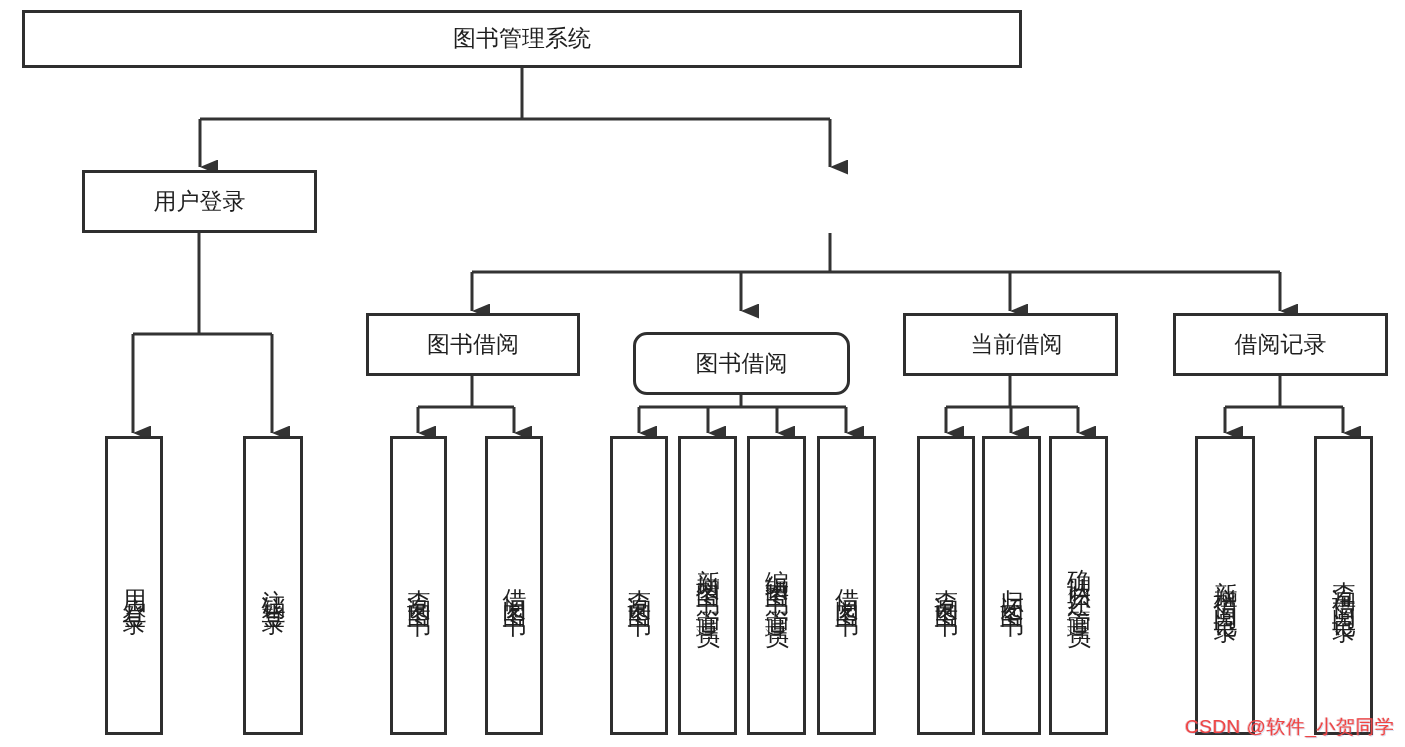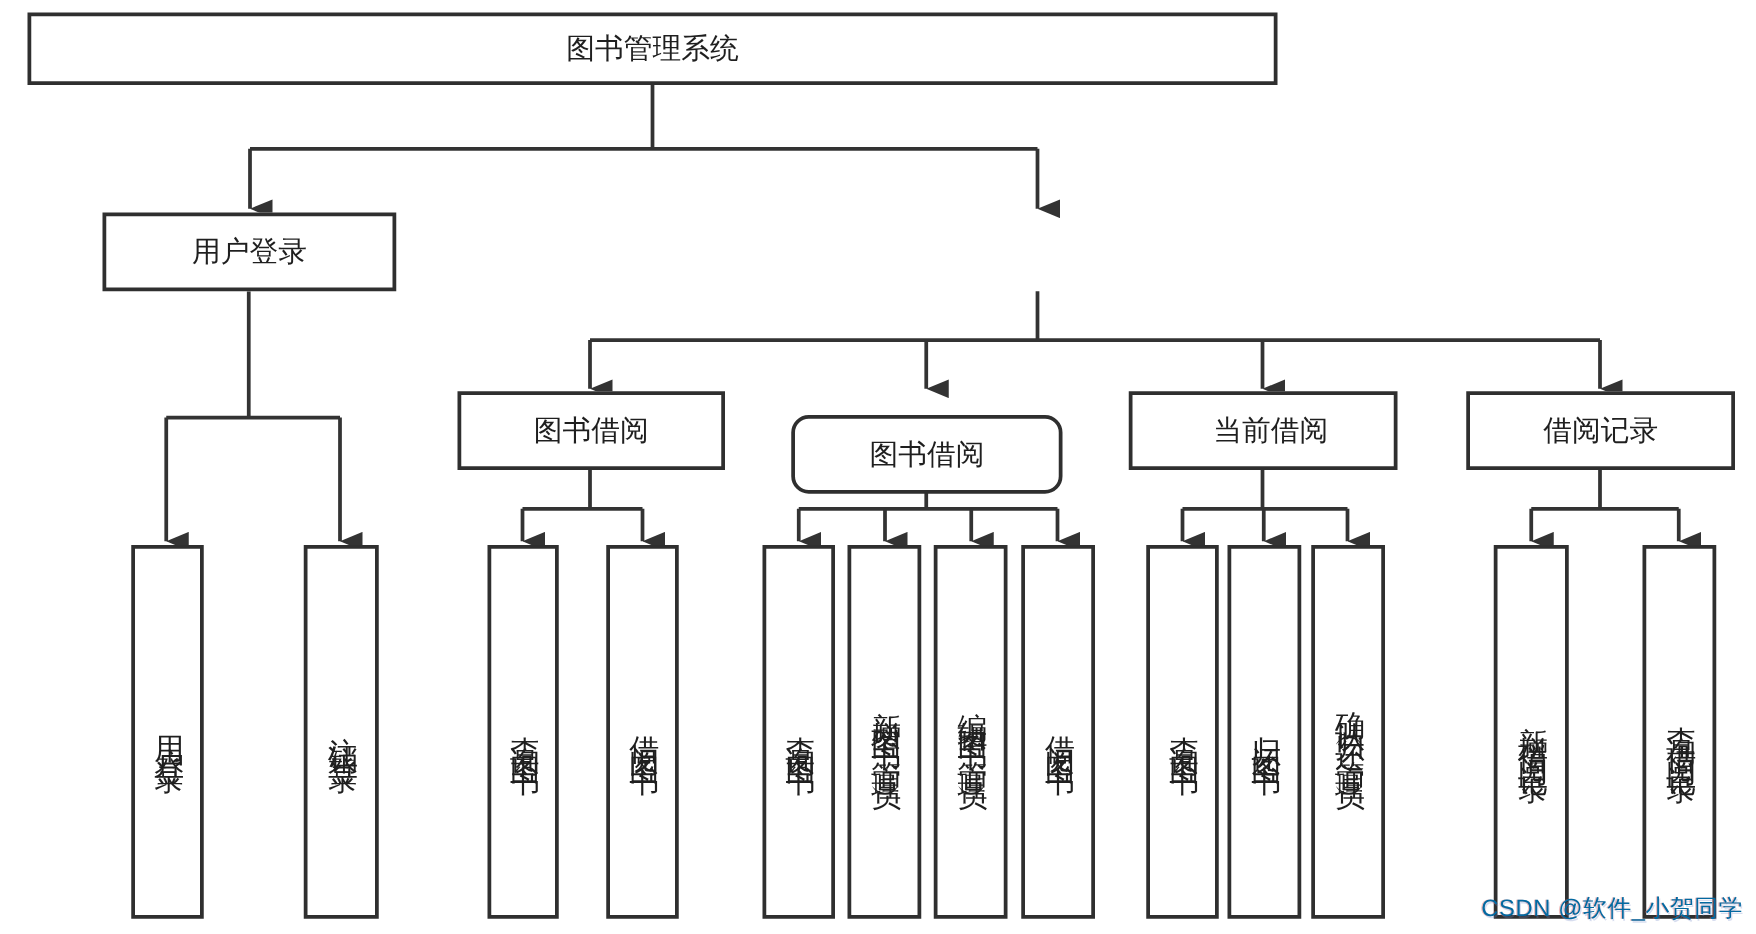--- a/index.html
+++ b/index.html
@@ -54,21 +54,21 @@
   .l-d1 { left: 917px; top: 436px; width: 58px; height: 299px; }
   .l-d2 { left: 982px; top: 436px; width: 59px; height: 299px; }
   .l-d3 { left:1049px; top: 436px; width: 59px; height: 299px; }
   .l-e1 { left:1195px; top: 436px; width: 60px; height: 299px; }
   .l-e2 { left:1314px; top: 436px; width: 59px; height: 299px; }
   .watermark {
     position: absolute;
     left: 1185px;
     top: 714px;
     font-size: 19px;
-    color: #0369a1;
+    color: #ef4444;
     letter-spacing: 0.5px;
     white-space: nowrap;
     z-index: 5;
     text-shadow: -1px 0 0 rgba(214, 92, 92, 0.40), 1px 1px 0 rgba(110, 134, 198, 0.28);
   }
 </style>
 </head>
 <body>
 
 <div class="canvas">

